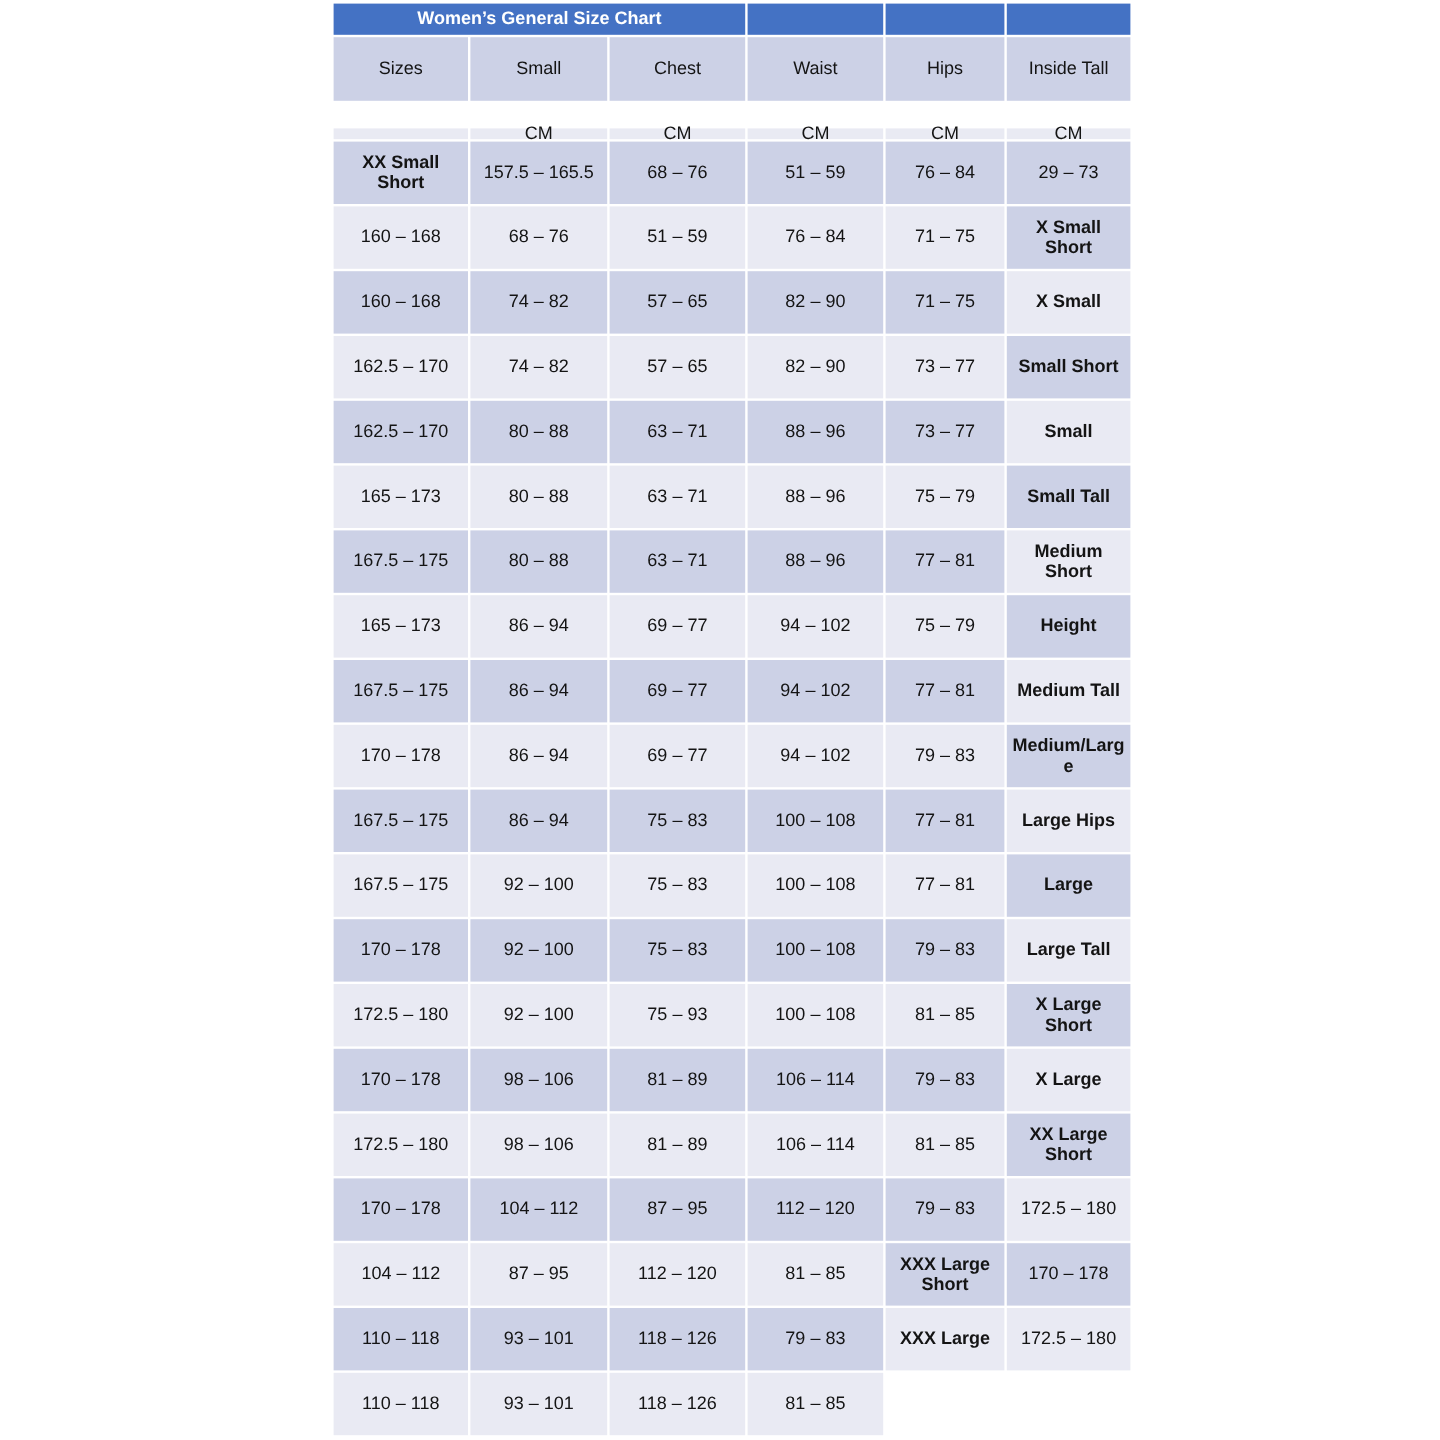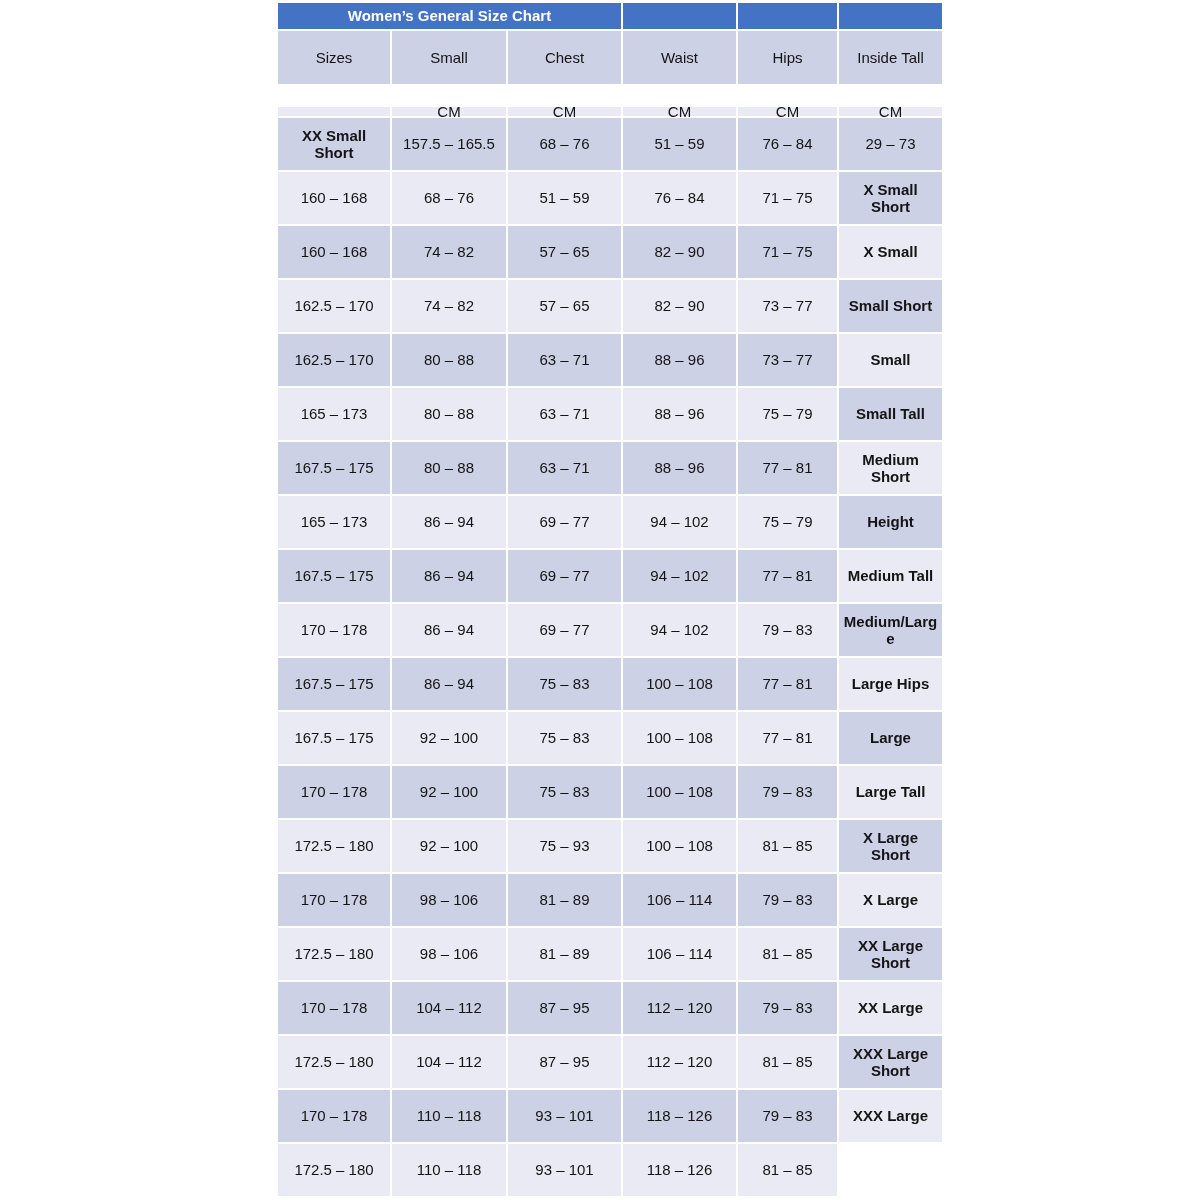--- a/index.html
+++ b/index.html
@@ -169,21 +169,20 @@
       <div class="cell band-light value-cell">98 – 106</div>
       <div class="cell band-light value-cell">81 – 89</div>
       <div class="cell band-light value-cell">106 – 114</div>
       <div class="cell band-light value-cell">81 – 85</div>
       <div class="cell band-dark size-cell">XX Large Short</div>
       <div class="cell band-dark value-cell">170 – 178</div>
       <div class="cell band-dark value-cell">104 – 112</div>
       <div class="cell band-dark value-cell">87 – 95</div>
       <div class="cell band-dark value-cell">112 – 120</div>
       <div class="cell band-dark value-cell">79 – 83</div>
-      <div class="cell band-light size-cell">XX Large</div>
       <div class="cell band-light value-cell">172.5 – 180</div>
       <div class="cell band-light value-cell">104 – 112</div>
       <div class="cell band-light value-cell">87 – 95</div>
       <div class="cell band-light value-cell">112 – 120</div>
       <div class="cell band-light value-cell">81 – 85</div>
       <div class="cell band-dark size-cell">XXX Large Short</div>
       <div class="cell band-dark value-cell">170 – 178</div>
       <div class="cell band-dark value-cell">110 – 118</div>
       <div class="cell band-dark value-cell">93 – 101</div>
       <div class="cell band-dark value-cell">118 – 126</div>

